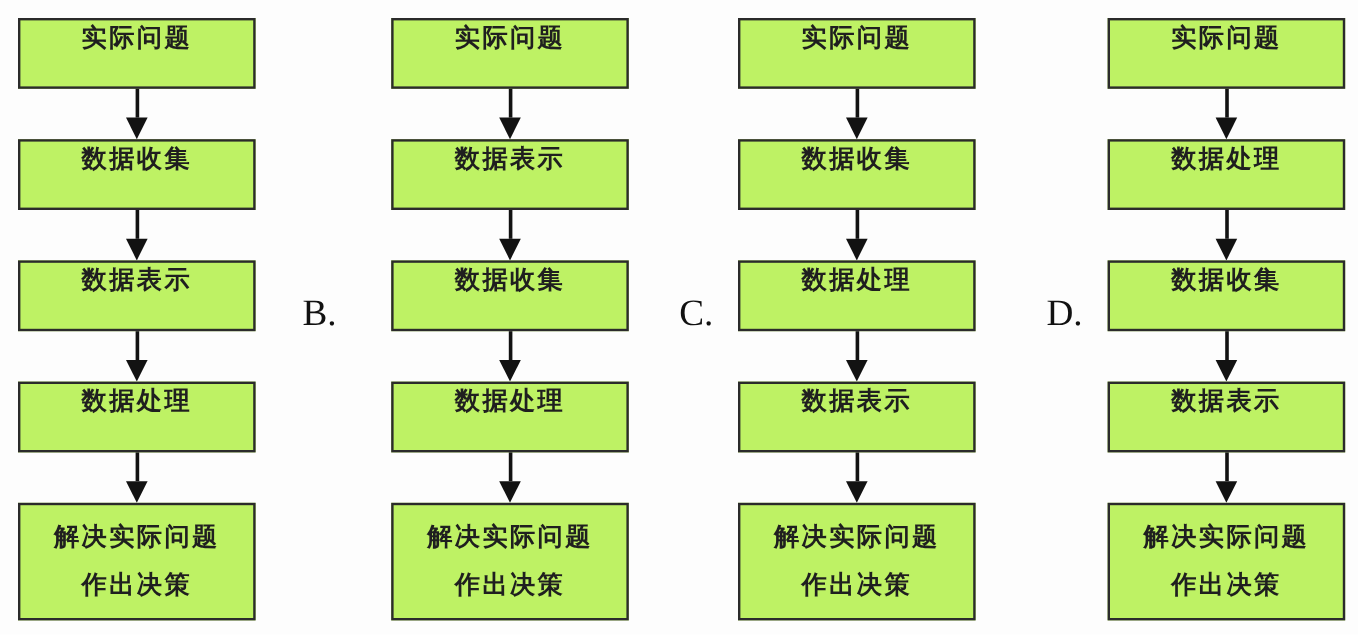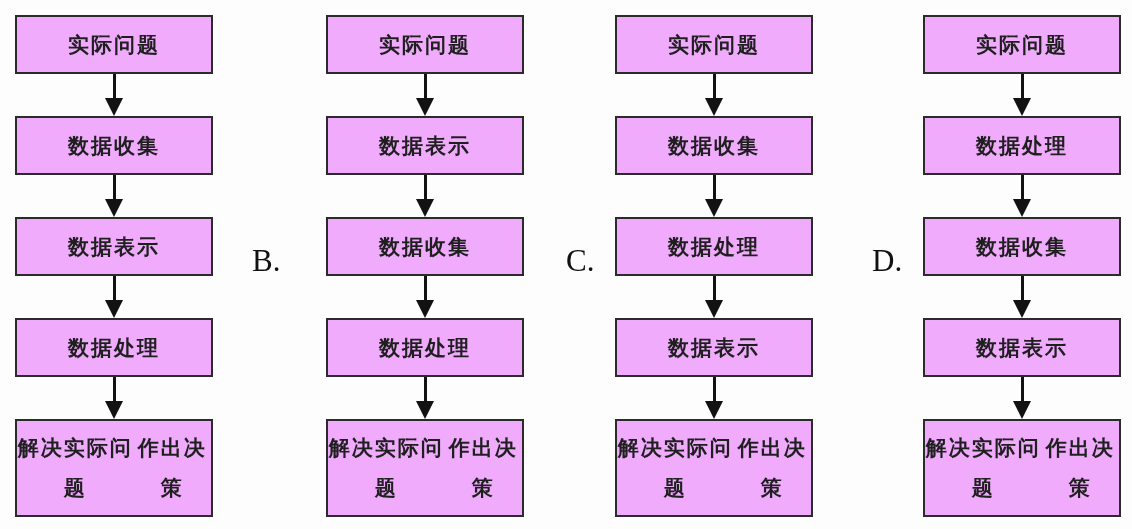--- a/index.html
+++ b/index.html
@@ -21,32 +21,32 @@
   }
   .chart-0 { left: 15px; }
   .chart-1 { left: 326px; }
   .chart-2 { left: 615px; }
   .chart-3 { left: 923px; }
   .box {
     box-sizing: border-box;
     width: 100%;
     height: 59px;
     border: 2px solid #2b2b2b;
-    background: #f0abfc;
+    background: #bef264;
     display: flex;
-    align-items: center;
     justify-content: center;
     font-size: 21px;
     font-weight: bold;
     color: #1f1f1f;
     letter-spacing: 2px;
     text-align: center;
   }
   .box.final {
     height: 98px;
+    flex-direction: column;
     justify-content: center;
     line-height: 40px;
   }
   .arrow {
     height: 42px;
     display: flex;
     flex-direction: column;
     align-items: center;
   }
   .arrow .shaft { width: 3px; height: 24px; background: #121212; }

